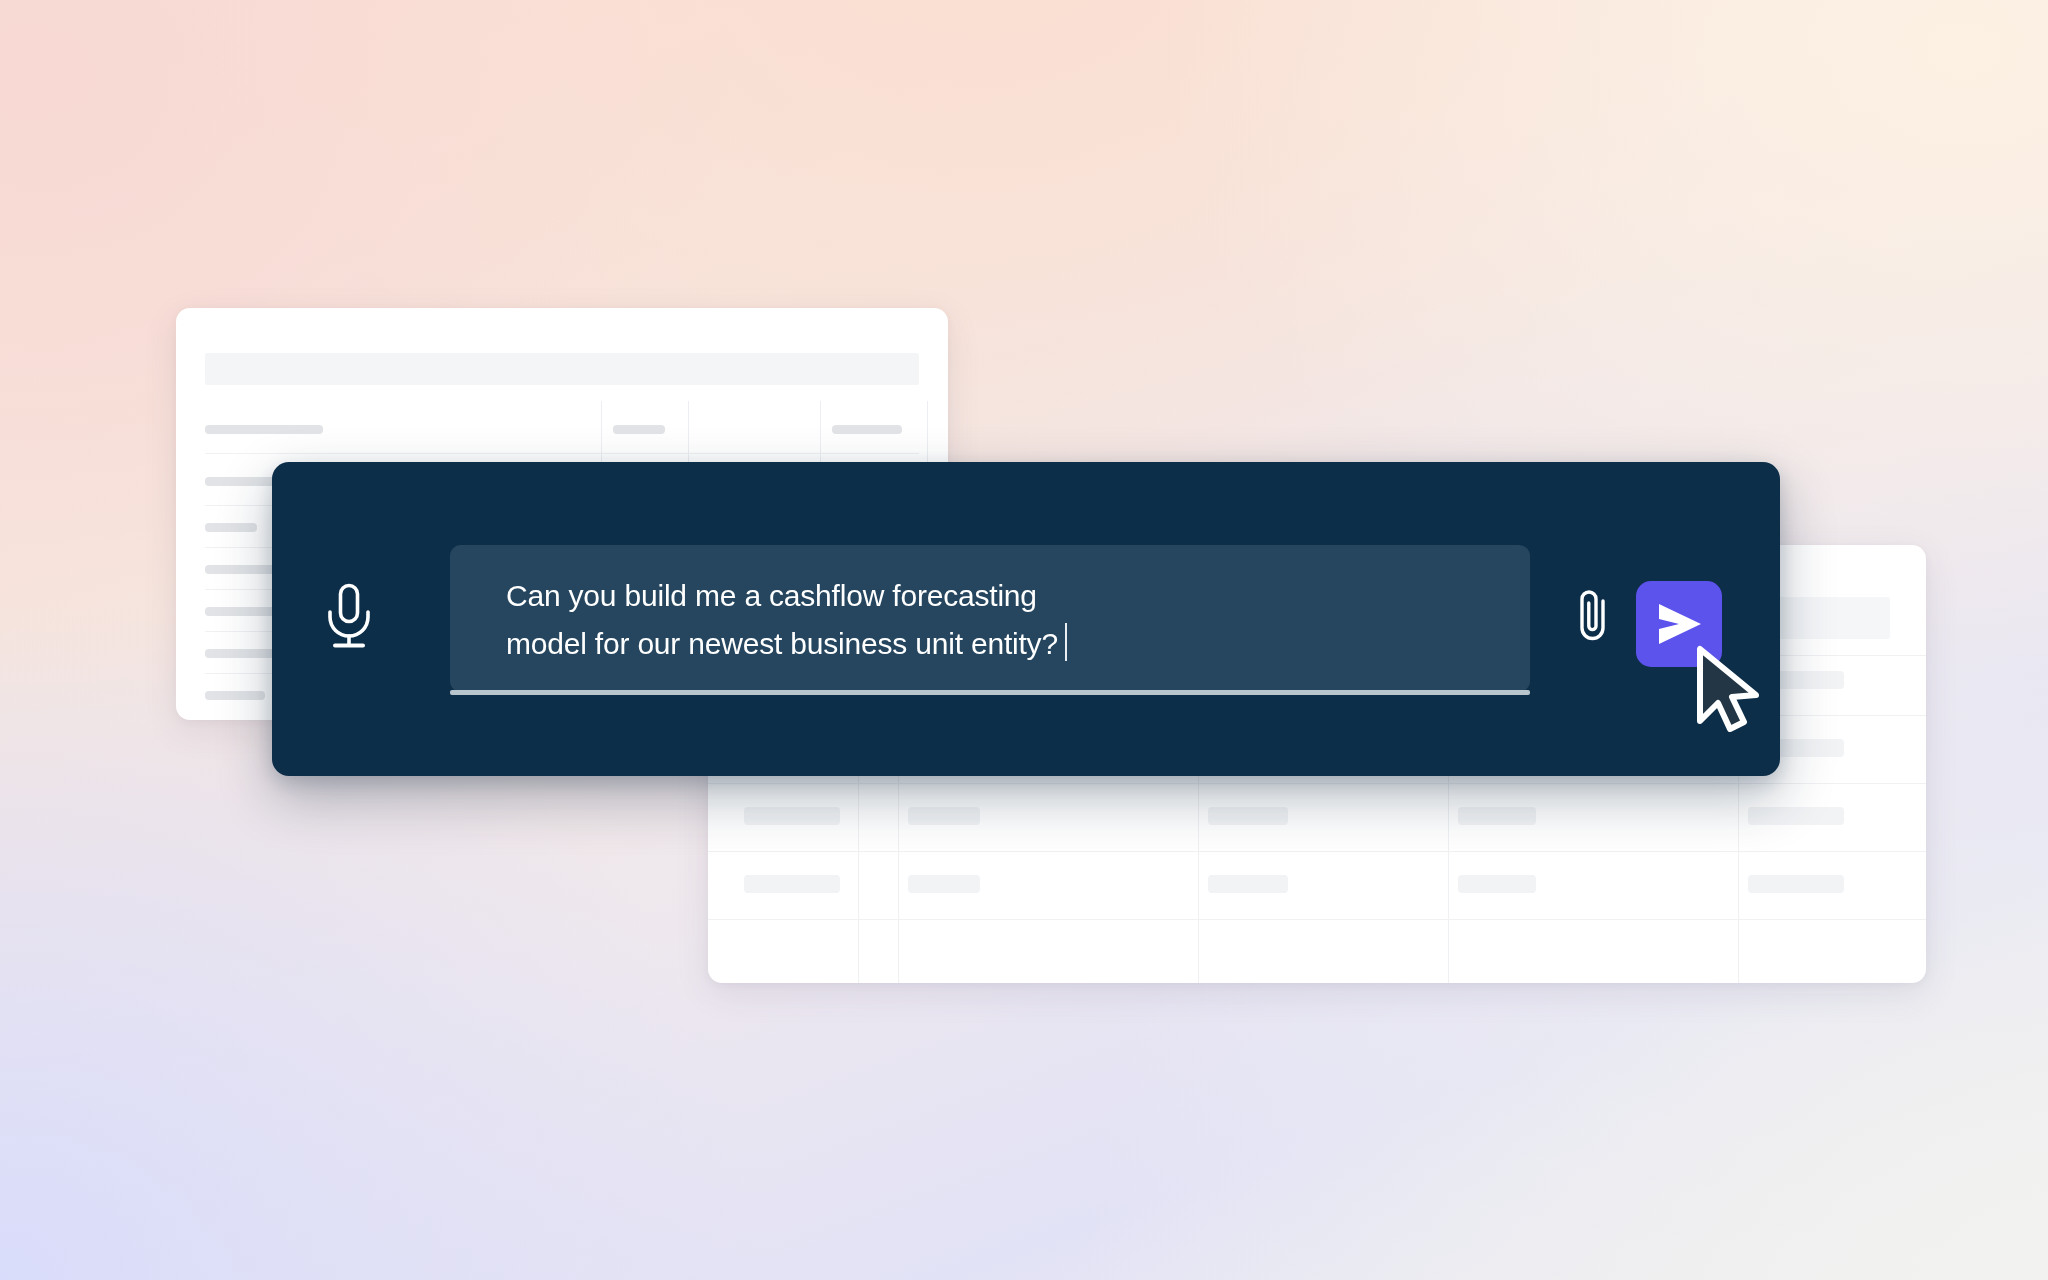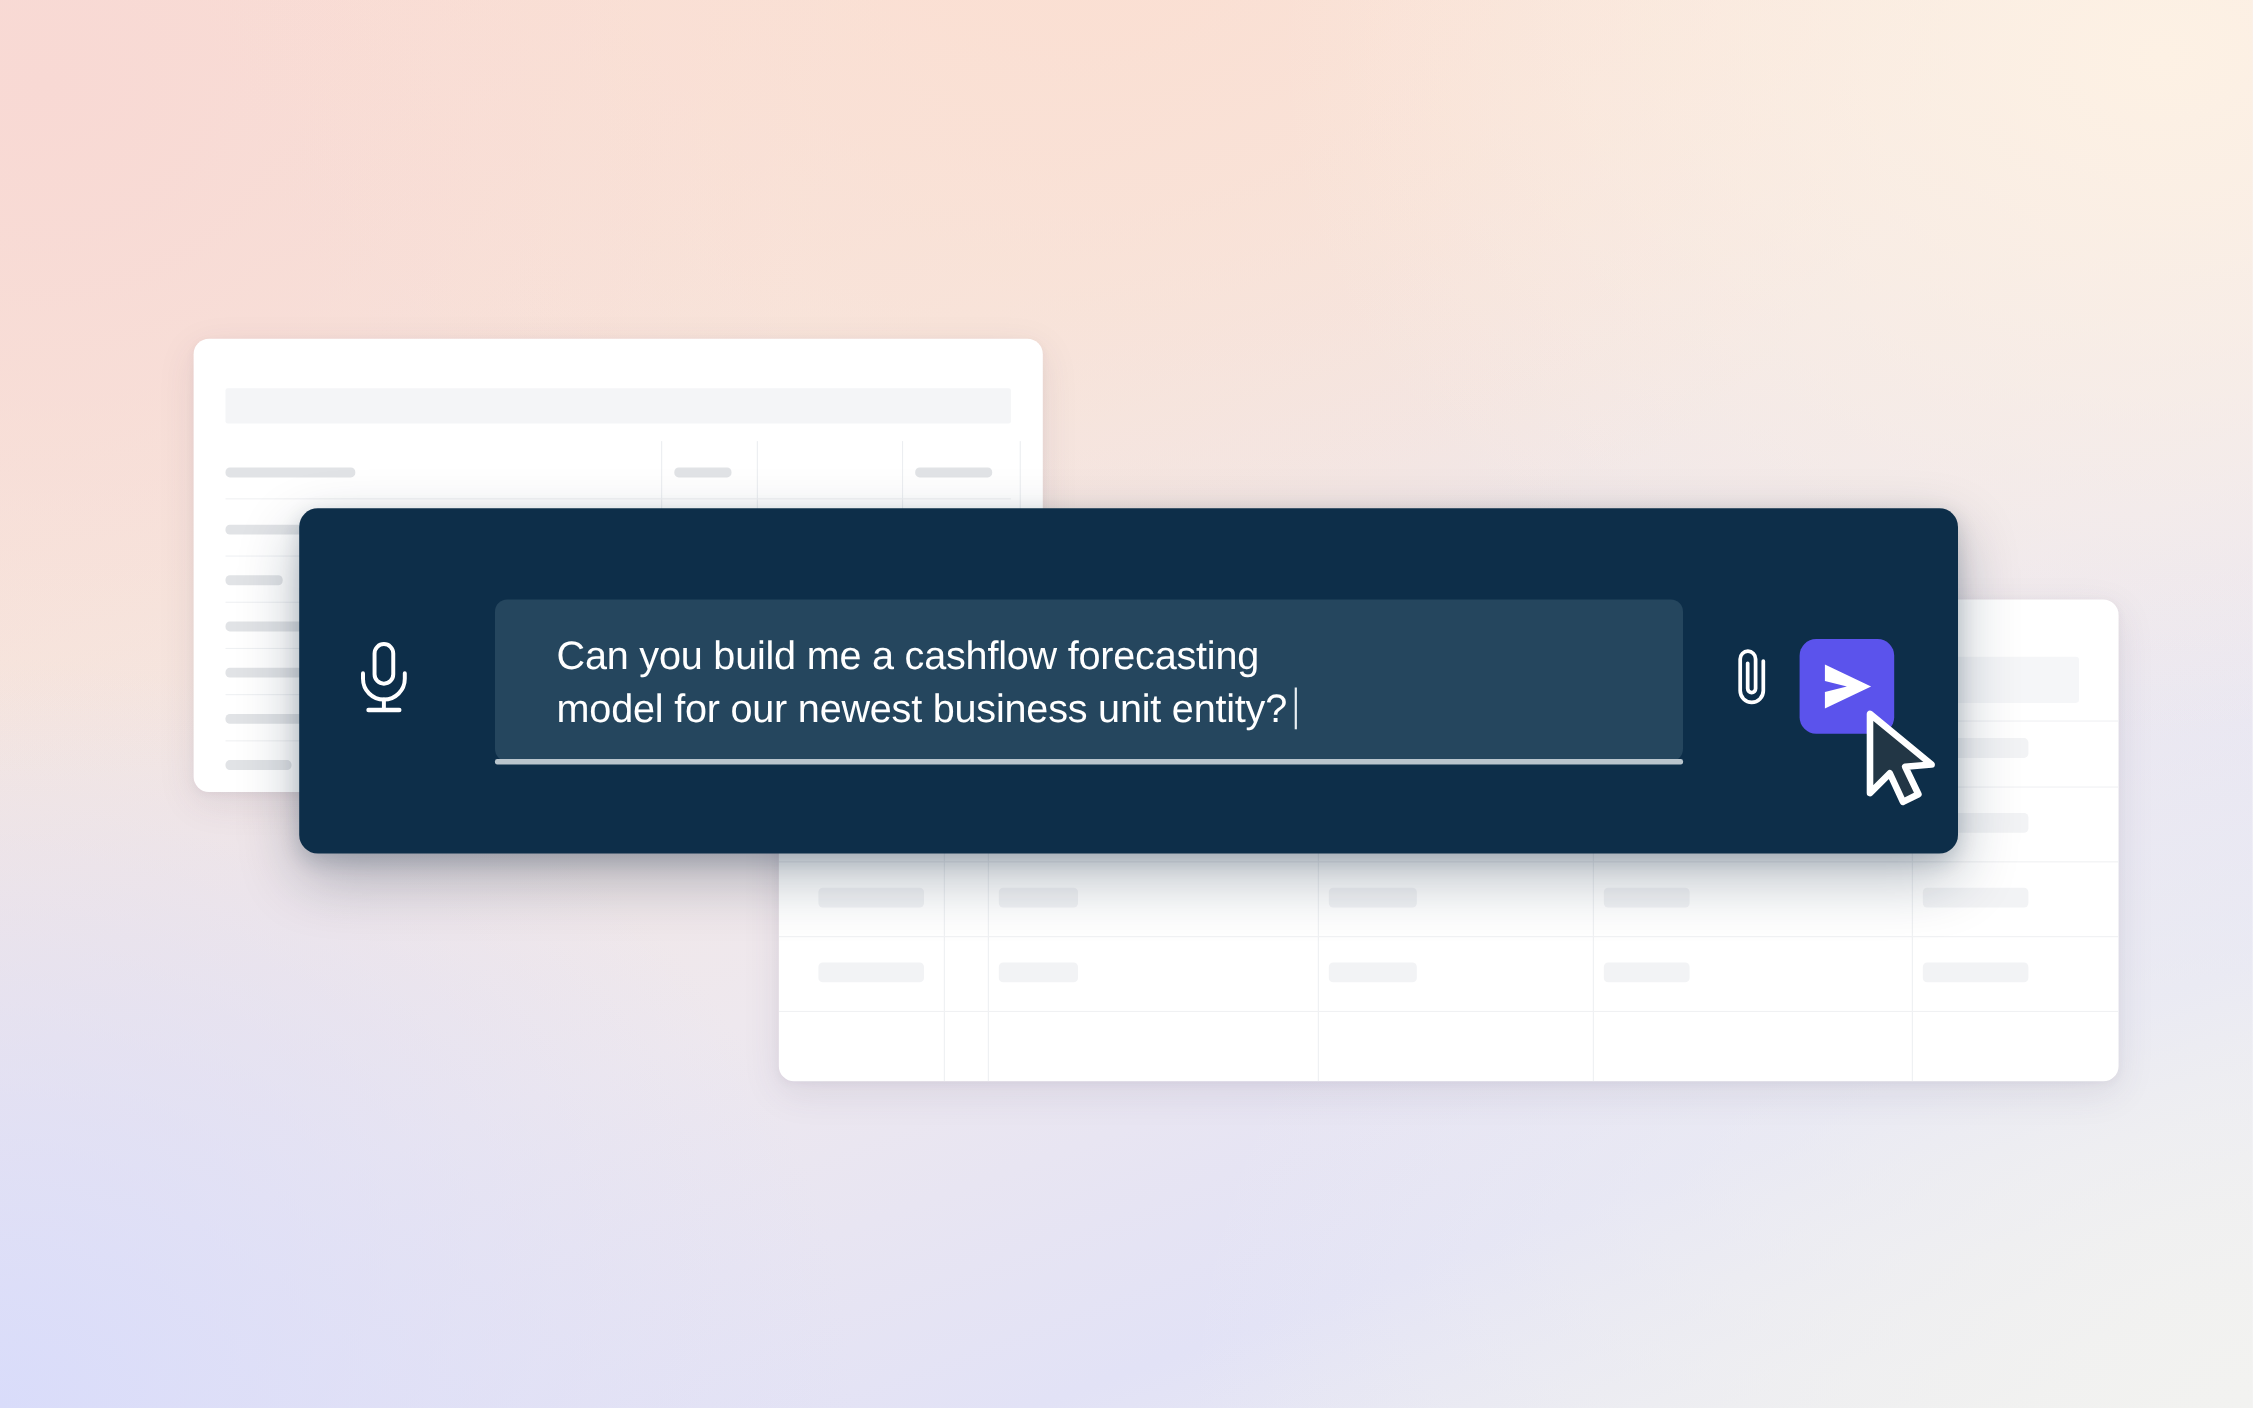--- a/index.html
+++ b/index.html
@@ -149,21 +149,21 @@
     height: 5px;
     background: #b9c5cd;
     border-radius: 2px;
   }
   #input-text {
     position: absolute;
     left: 56px;
     top: 27px;
     width: 1010px;
     color: #ffffff;
-    font-size: 36px;
+    font-size: 30px;
     line-height: 48px;
     letter-spacing: -0.2px;
     white-space: pre-line;
     font-family: "Liberation Sans", sans-serif;
   }
   #caret {
     display: inline-block;
     width: 2px;
     height: 38px;
     background: #e8eef2;

